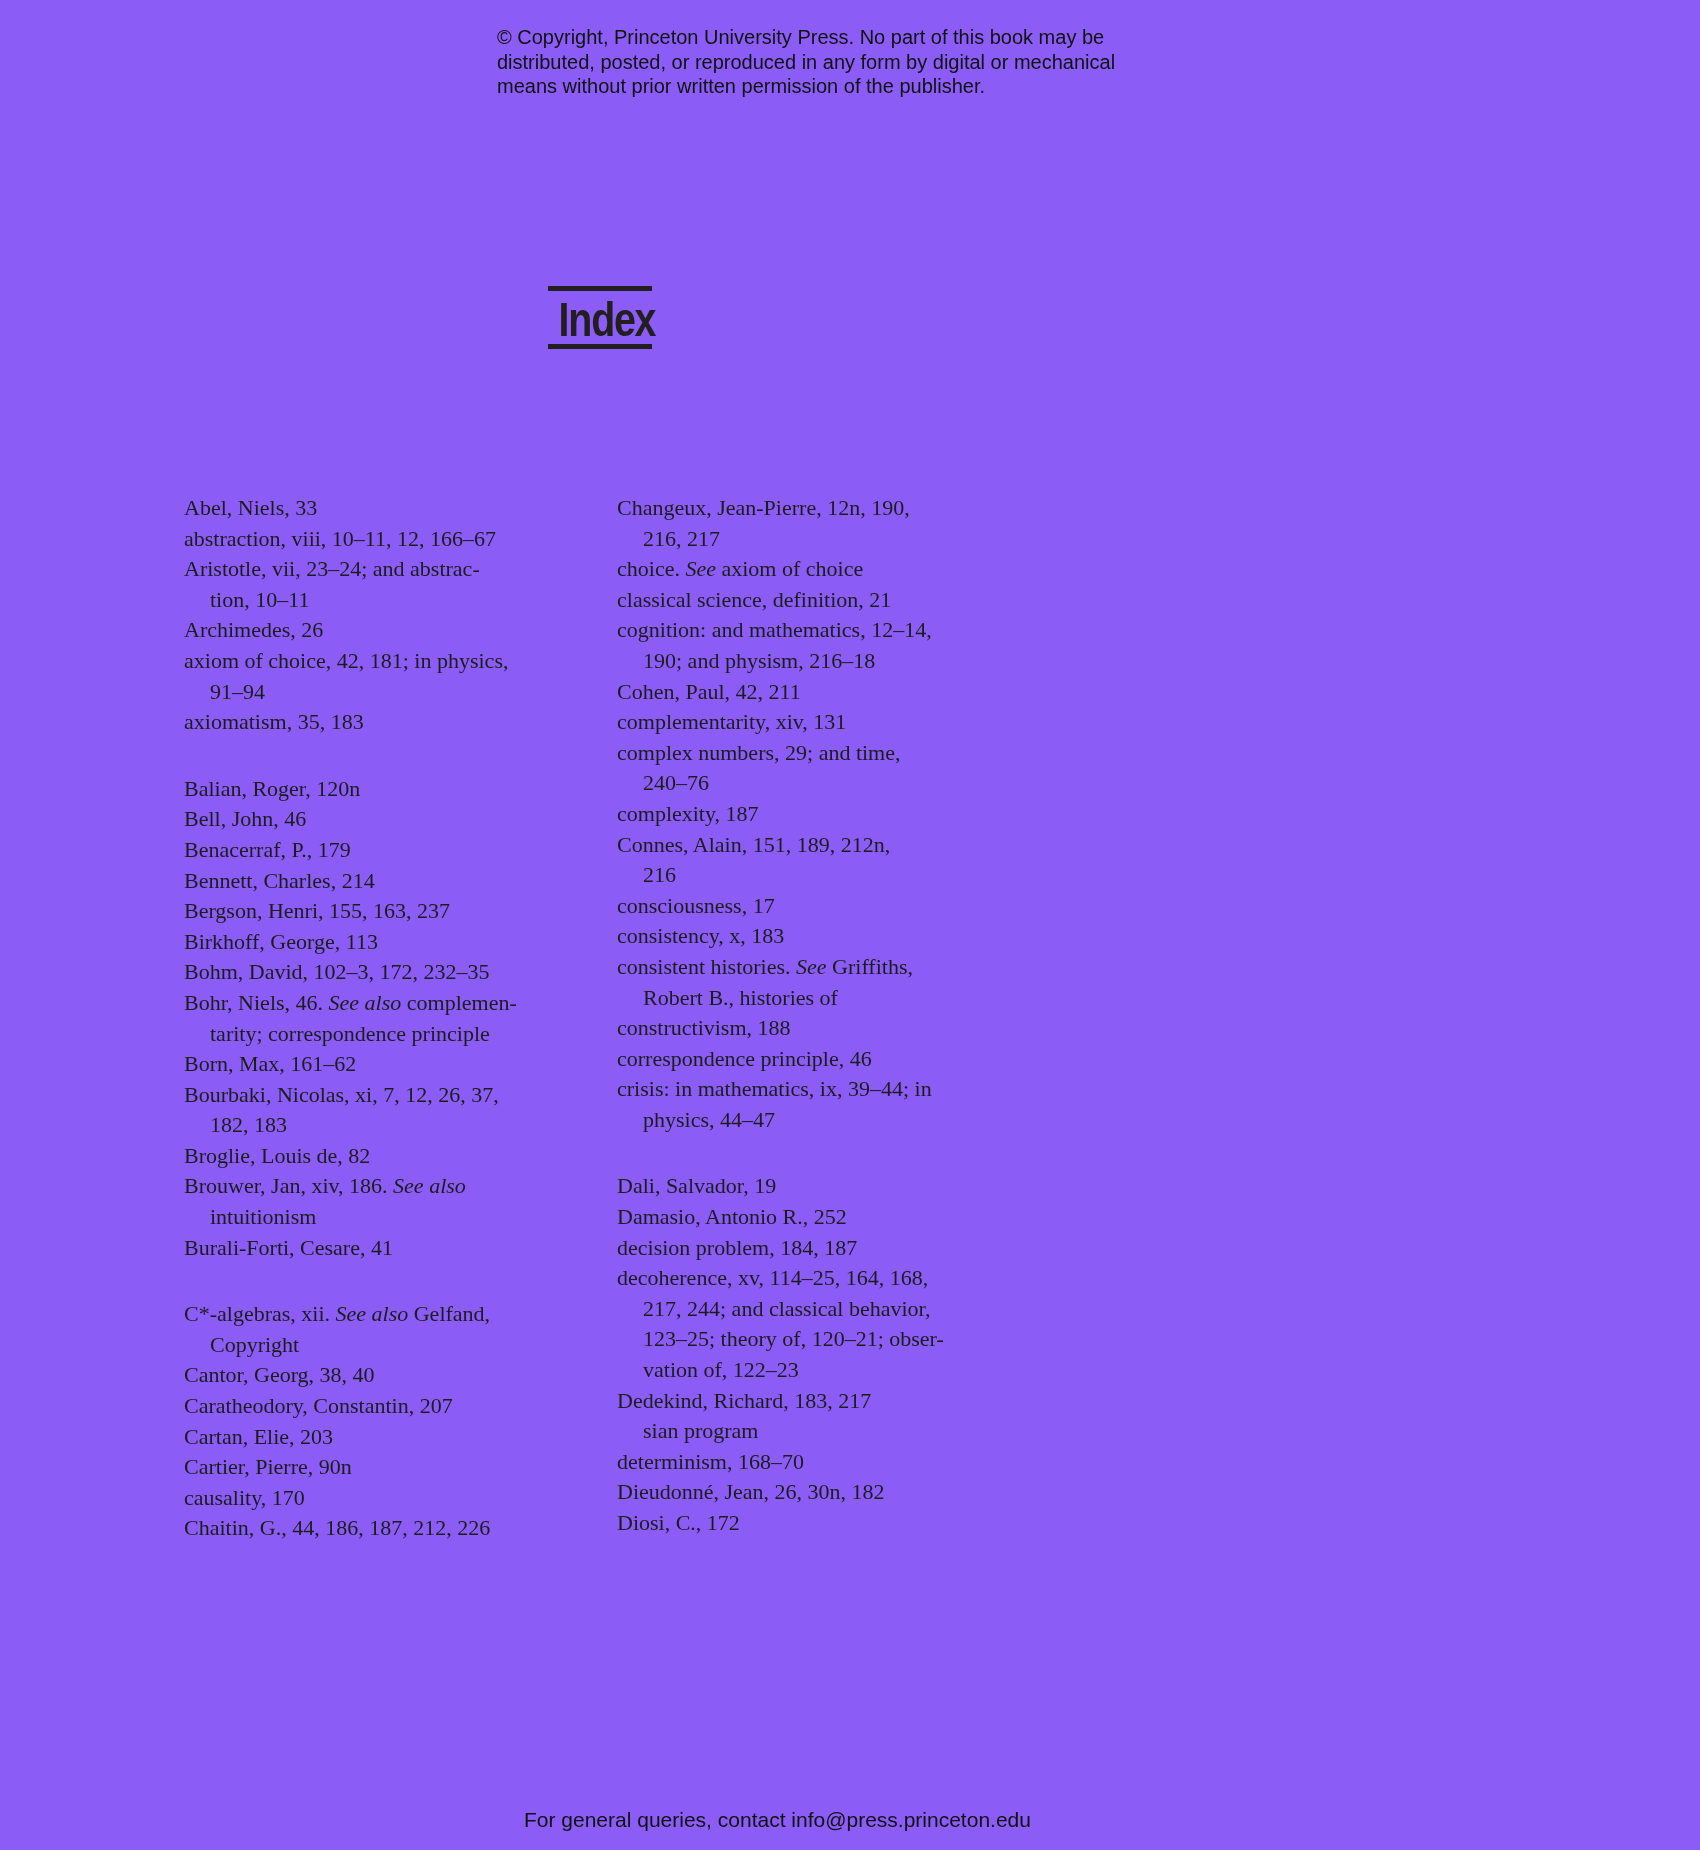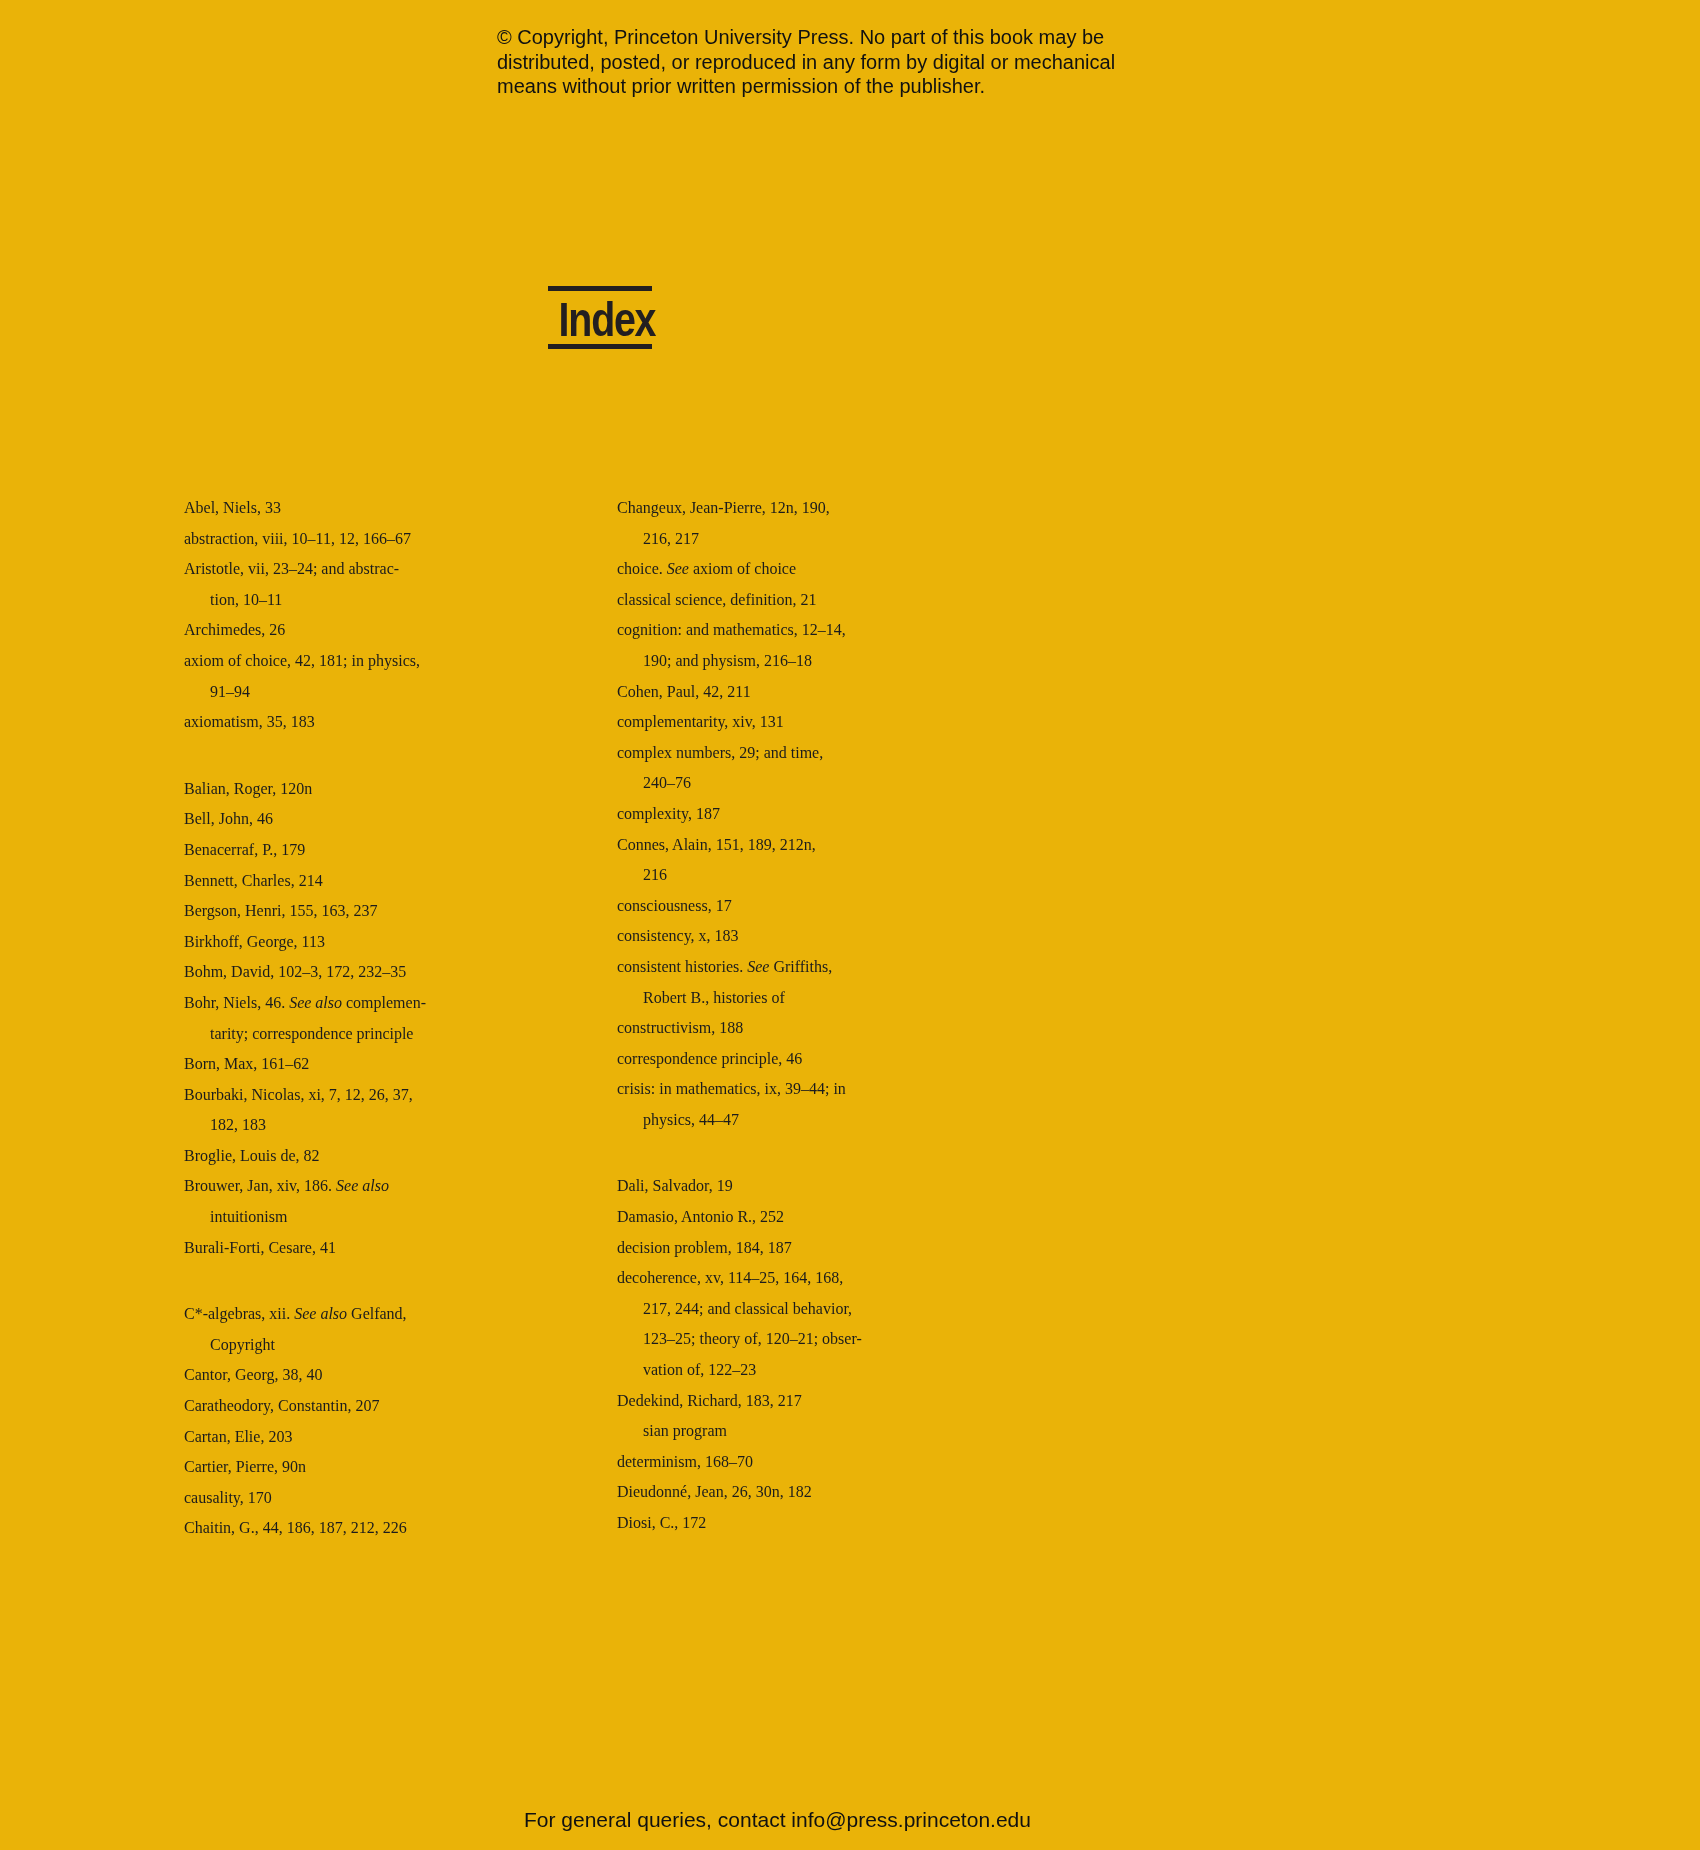--- a/index.html
+++ b/index.html
@@ -1,18 +1,18 @@
 <!DOCTYPE html>
 <html><head>
 <meta charset="utf-8">
 <style>
   html,body { margin:0; padding:0; background:#ffffff; }
   .page {
     position:relative; width:1700px; height:1850px;
-    background:#eab308; color:#1c1c1c; overflow:hidden;
+    background:#8b5cf6; color:#1c1c1c; overflow:hidden;
     font-family:"Liberation Serif", serif;
   }
 
   
   .copyright {
     position:absolute; left:497px; top:25px;
     font-family:"Liberation Sans", sans-serif;
     font-size:20px; line-height:24.5px; color:#111;
     white-space:nowrap;
   }
@@ -27,21 +27,21 @@
     display:inline-block;
     font-family:"Liberation Sans", sans-serif;
     font-weight:bold; font-size:48px; line-height:1;
     letter-spacing:-1.5px; color:#231f20;
     transform:scaleX(0.82); transform-origin:50% 60%;
   }
 
   
   .col {
     position:absolute; top:493px; width:430px;
-    font-size:16px; line-height:30.6px; color:#1c1c1c;
+    font-size:22px; line-height:30.6px; color:#1c1c1c;
   }
   .col-0 { left:184px; }
   .col-1 { left:617px; }
   .group + .group { margin-top:36px; }
   .line { white-space:nowrap; }
   .line.cont { padding-left:26px; }
   .line em { font-style:italic; }
 
   
   .footer {

